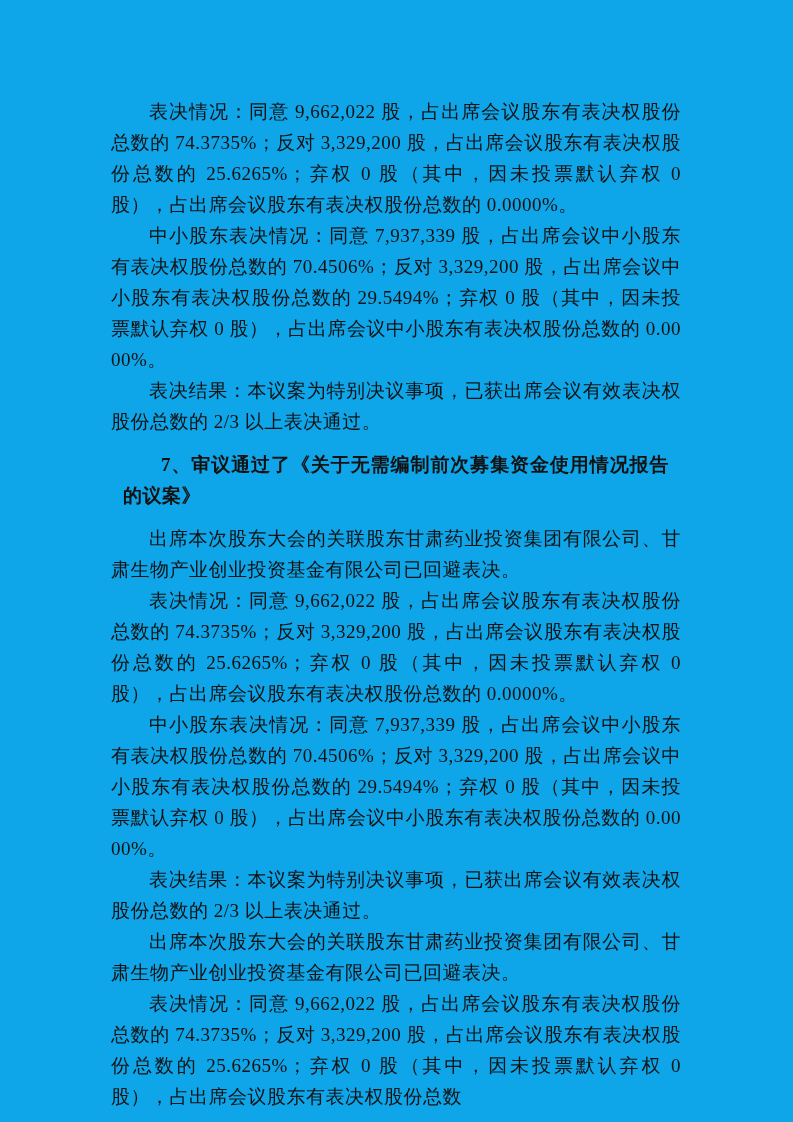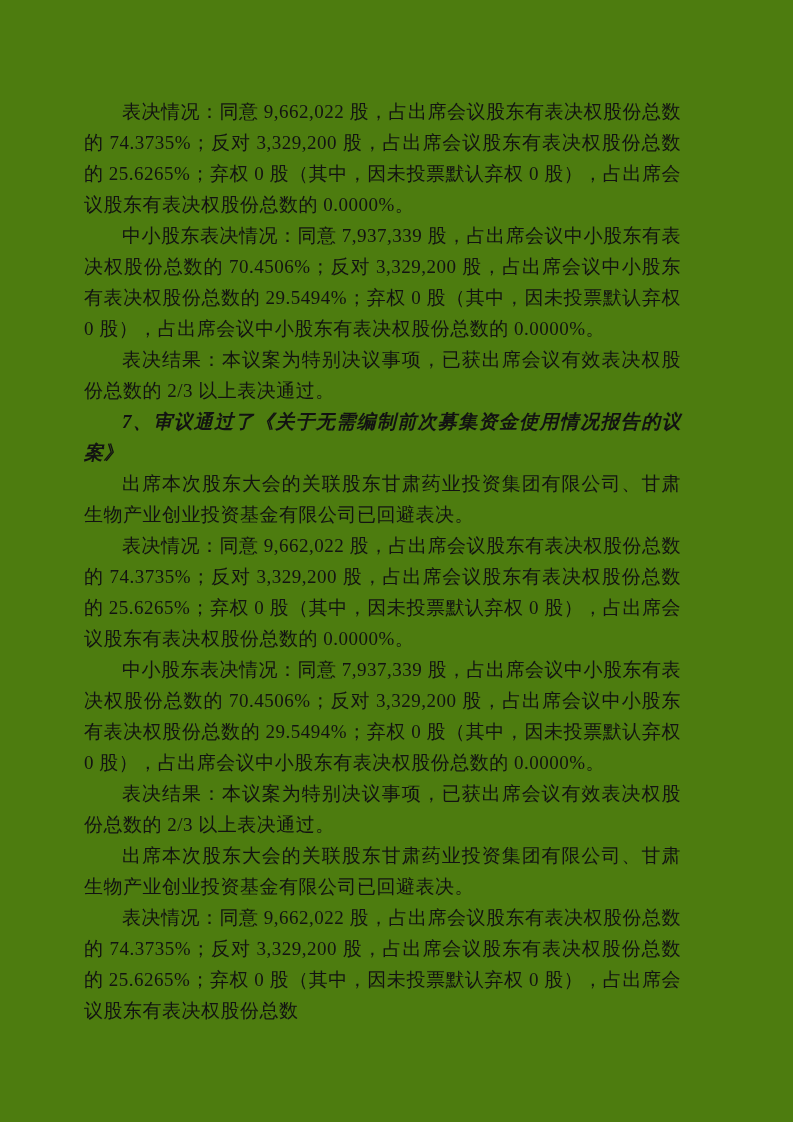--- a/index.html
+++ b/index.html
@@ -5,46 +5,45 @@
   html, body {
     margin: 0;
     padding: 0;
     background: #ffffff;
   }
   .page {
     position: relative;
     width: 793px;
     height: 1122px;
     margin: 0 auto;
-    background: #4d7c0f;
+    background: #0ea5e9;
     box-sizing: border-box;
-    padding: 96px 112px 0 84px;
+    padding: 96px 112px 0 111px;
     overflow: hidden;
     font-family: "Liberation Serif", "DejaVu Serif", serif;
     color: #121212;
     font-size: 19px;
     line-height: 31px;
   }
   .para {
     margin: 0;
     text-indent: 2em;
     text-align: justify;
     text-align-last: left;
     letter-spacing: 0.5px;
     word-break: break-all;
   }
   .heading {
-    margin: 0;
+    margin: 12px;
     text-indent: 2em;
     font-weight: 700;
     text-align: justify;
     text-align-last: left;
     letter-spacing: 0.5px;
     word-break: break-all;
-    font-style: italic;
   }
 </style>
 </head>
 <body>
 
 <div class="page">
   <p class="para">表决情况：同意 9,662,022 股，占出席会议股东有表决权股份总数的 74.3735%；反对 3,329,200 股，占出席会议股东有表决权股份总数的 25.6265%；弃权 0 股（其中，因未投票默认弃权 0 股），占出席会议股东有表决权股份总数的 0.0000%。</p>
   <p class="para">中小股东表决情况：同意 7,937,339 股，占出席会议中小股东有表决权股份总数的 70.4506%；反对 3,329,200 股，占出席会议中小股东有表决权股份总数的 29.5494%；弃权 0 股（其中，因未投票默认弃权 0 股），占出席会议中小股东有表决权股份总数的 0.0000%。</p>
   <p class="para">表决结果：本议案为特别决议事项，已获出席会议有效表决权股份总数的 2/3 以上表决通过。</p>
   <p class="heading">7、审议通过了《关于无需编制前次募集资金使用情况报告的议案》</p>

